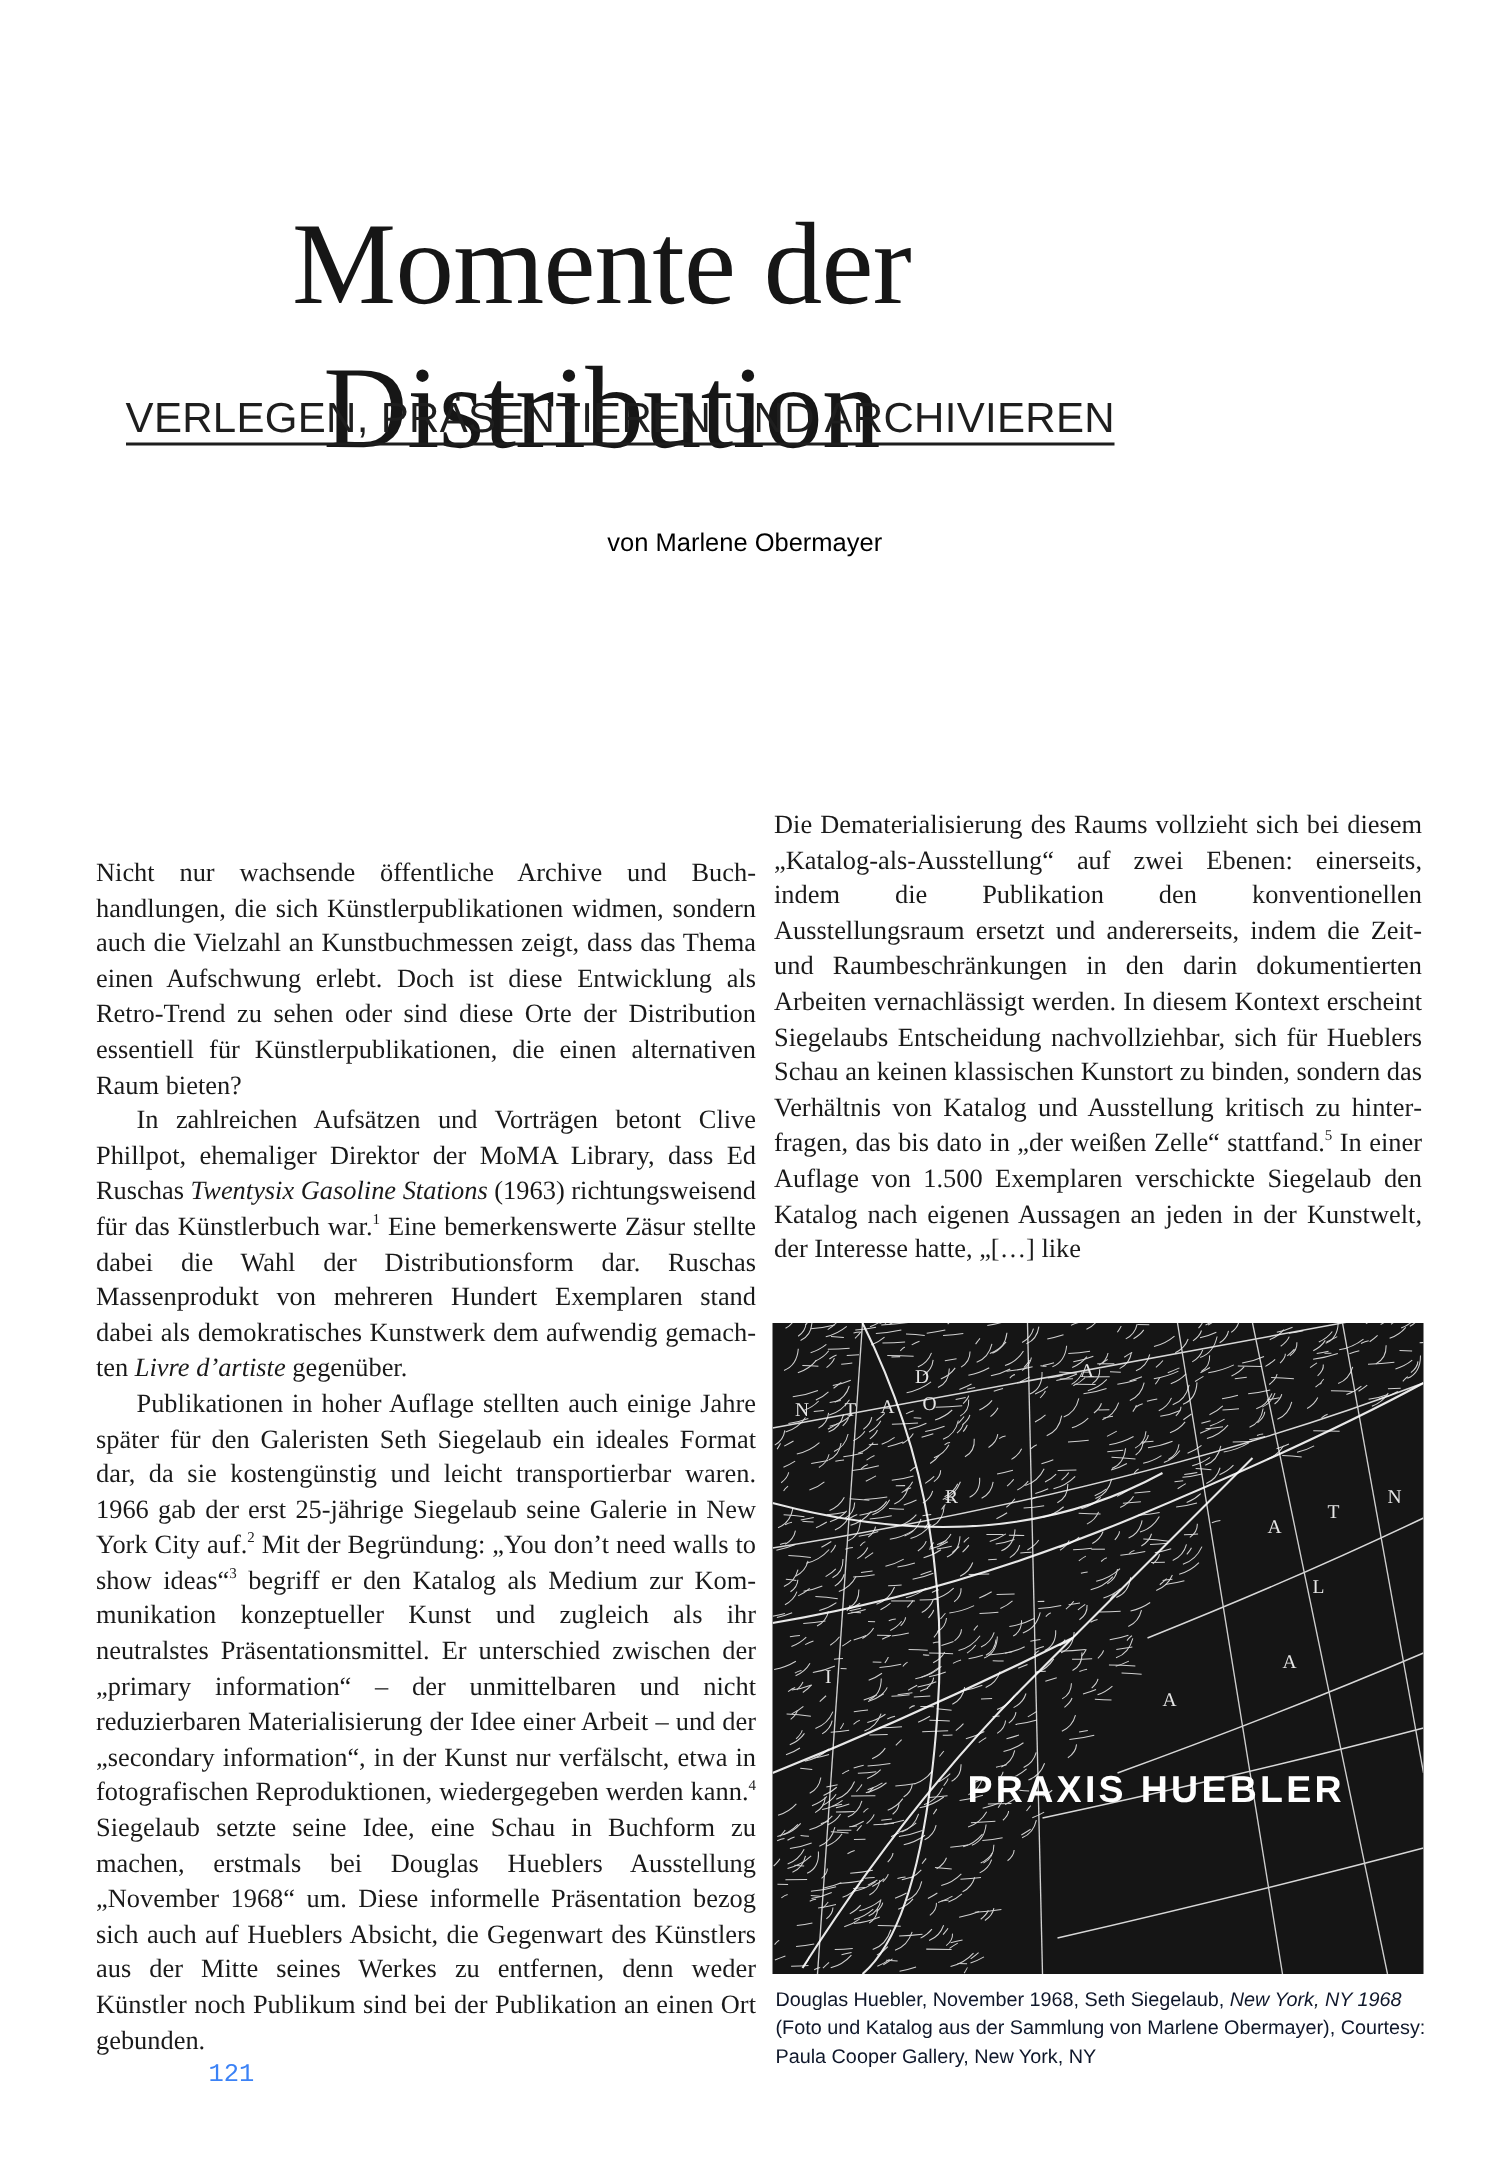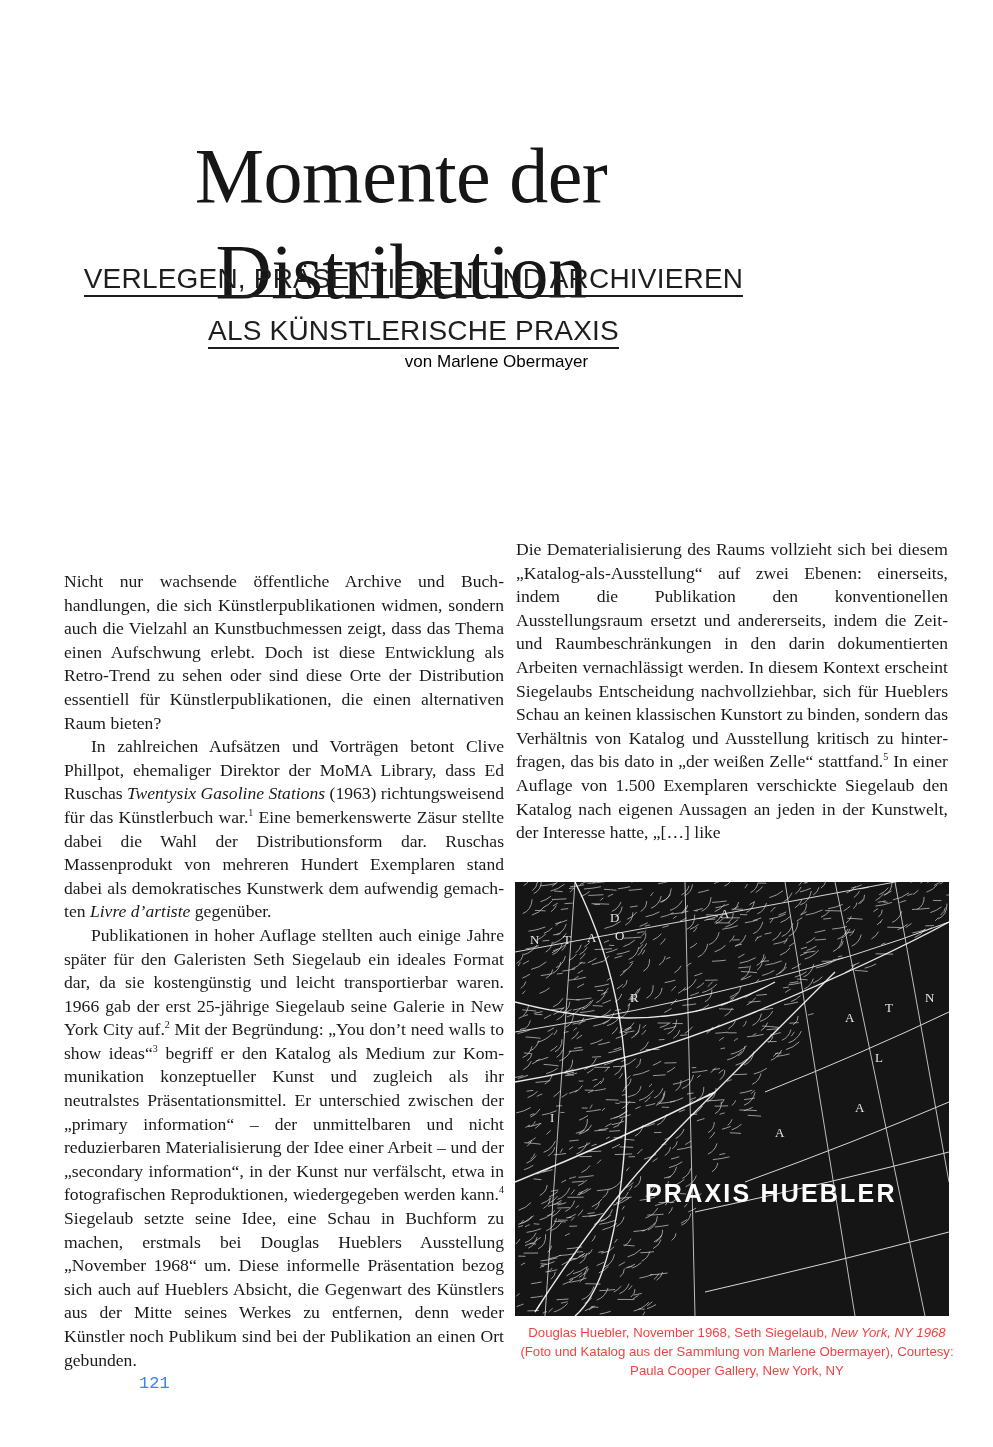--- a/index.html
+++ b/index.html
@@ -33,35 +33,34 @@
       position: absolute; left: 515px; top: 882px; width: 434px; height: 434px;
       background: #151515; overflow: hidden;
     }
     .figure svg { display: block; }
     .figure-label {
       position: absolute; left: 130px; top: 297px; font-family: "Liberation Sans", sans-serif;
       font-weight: bold; font-size: 25px; letter-spacing: 2.2px; color: #ffffff;
     }
     .caption {
       position: absolute; left: 517px; top: 1323px; width: 440px;
-      font-family: "Liberation Sans", sans-serif; font-size: 13.2px; line-height: 19px; color: #ef4444; text-align: center;
+      font-family: "Liberation Sans", sans-serif; font-size: 13.2px; line-height: 19px; color: #0f172a;
     }
     .page-number {
       position: absolute; left: 139px; top: 1374px; font-family: Liberation Mono, monospace;
       font-size: 17px; color: #3b82f6;
     }
   </style>
 </head>
 <body>
 
 <h1 class="title">Momente der Distribution</h1>
 
 <div class="subtitle">
   <span>VERLEGEN, PRÄSENTIEREN UND ARCHIVIEREN</span><br>
-  <span class="l2">ALS KÜNSTLERISCHE PRAXIS</span>
 </div>
 
 <div class="byline">von Marlene Obermayer</div>
 
 <div class="col col-left">
   <p>Nicht nur wachsende öffentliche Archive und Buch­handlungen, die sich Künstlerpublikationen widmen, sondern auch die Vielzahl an Kunstbuchmessen zeigt, dass das Thema einen Aufschwung erlebt. Doch ist diese Entwicklung als Retro-Trend zu sehen oder sind diese Orte der Distribution essentiell für Künstler­publikationen, die einen alternativen Raum bieten?</p>
   <p class="indent"><span>In zahlreichen Aufsätzen und Vorträgen betont Clive Phillpot, ehemaliger Direktor der MoMA Libra­ry, dass Ed Ruschas </span><i>Twentysix Gasoline Stations</i><span> (1963) richtungsweisend für das Künstlerbuch war.</span><sup>1</sup><span> Eine bemerkenswerte Zäsur stellte dabei die Wahl der Distributionsform dar. Ruschas Massenprodukt von mehreren Hundert Exemplaren stand dabei als de­mokratisches Kunstwerk dem aufwendig gemach­ten </span><i>Livre d’artiste</i><span> gegenüber.</span></p>
   <p class="indent"><span>Publikationen in hoher Auflage stellten auch ei­nige Jahre später für den Galeristen Seth Siegelaub ein ideales Format dar, da sie kostengünstig und leicht transportierbar waren. 1966 gab der erst 25-jäh­rige Siegelaub seine Galerie in New York City auf.</span><sup>2</sup><span> Mit der Begründung: „You don’t need walls to show ideas“</span><sup>3</sup><span> begriff er den Katalog als Medium zur Kom­munikation konzeptueller Kunst und zugleich als ihr neutralstes Präsentationsmittel. Er unterschied zwischen der „primary information“ – der unmittel­baren und nicht reduzierbaren Materialisierung der Idee einer Arbeit – und der „secondary information“, in der Kunst nur verfälscht, etwa in fotografischen Reproduktionen, wiedergegeben werden kann.</span><sup>4</sup><span> Sie­gelaub setzte seine Idee, eine Schau in Buchform zu machen, erstmals bei Douglas Hueblers Ausstellung „November 1968“ um. Diese informelle Präsentati­on bezog sich auch auf Hueblers Absicht, die Ge­genwart des Künstlers aus der Mitte seines Werkes zu entfernen, denn weder Künstler noch Publikum sind bei der Publikation an einen Ort gebunden.</span></p>
 </div>
 

